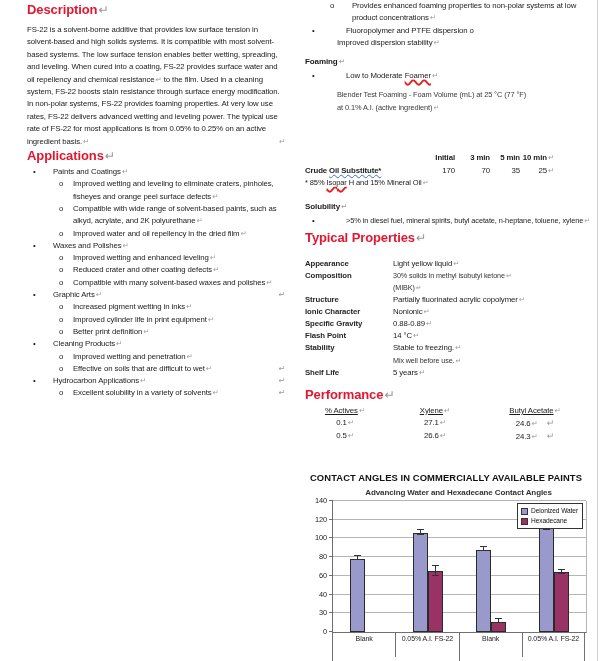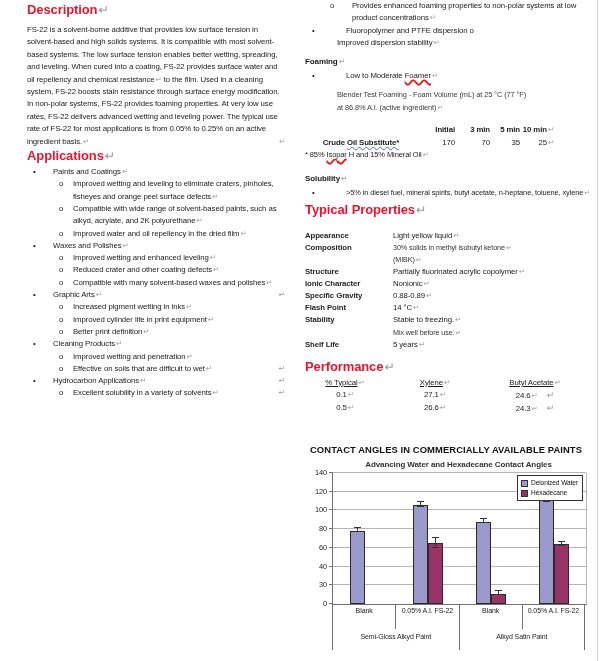--- a/index.html
+++ b/index.html
@@ -23,23 +23,23 @@
   .l2 .mk{margin-left:32px;width:14px;flex:none;font-size:7.8px;}
   .l0{padding-left:32px;}
   .r-list .l1 .mk{margin-left:7px;width:25px;}
   .r-list .l2 .mk{margin-left:25px;width:22px;}
   .r-list .l2 .txt{max-width:225px;}
   .bold-sub{font-size:8px;font-weight:bold;line-height:12px;}
   .sq-red{text-decoration:underline;text-decoration-style:wavy;text-decoration-color:#e02020;text-decoration-thickness:1.5px;}
   .sq-blue{text-decoration:underline;text-decoration-style:wavy;text-decoration-color:#3f6bd0;text-decoration-thickness:1px;}
   .blender{font-size:7.4px;line-height:13px;color:#3a3a3a;margin:6px 0 0 32px;}
   .foam-grid{display:grid;grid-template-columns:112px 38px 35px 30px 34px;font-size:7.8px;line-height:12.5px;margin-top:10px;}
-  .foam-grid .hd{font-weight:bold;text-align:right;}
+  .foam-grid .hd{font-weight:bold;text-align:right;margin-top:28px;}
   .foam-grid .num{text-align:right;}
-  .foam-grid .lbl{font-weight:bold;text-align:center;}
+  .foam-grid .lbl{font-weight:bold;text-align:left;}
   .footnote{font-size:7.5px;line-height:12px;}
   .props{margin-top:12px;}
   .prow{display:flex;font-size:7.8px;line-height:12.1px;}
   .prow .plabel{width:88px;flex:none;font-weight:bold;color:#262626;}
   .prow .pval .v2{display:block;}
   .pv-small{font-size:7.2px;color:#333;}
   .st-title{font-size:9px;font-weight:bold;margin-top:5px;line-height:13px;}
   .st-grid{display:grid;grid-template-columns:80px 100px 100px;font-size:7.8px;line-height:12.2px;margin-top:2px;}
   .st-grid .c{text-align:center;}
   .st-grid .uh{text-decoration:underline;font-weight:normal;}
@@ -171,21 +171,21 @@
 
   <div class="bold-sub" style="margin-top:7px"><span>Foaming</span><span class="ret">↵</span></div>
   <div class="list r-list">
     <div class="li l1">
       <span class="mk">•</span>
       <span class="txt"><span>Low to Moderate </span><span class="sq-red">Foamer</span><span class="ret">↵</span></span>
     </div>
   </div>
   <div class="blender">
     <span>Blender Test Foaming - Foam Volume (mL) at 25 °C (77 °F)</span><br>
-    <span>at 86.8% A.I. (active ingredient)</span><span class="ret">↵</span>
+    <span>at 0.1% A.I. (active ingredient)</span><span class="ret">↵</span>
   </div>
 
   <div class="foam-grid" id="foam-grid">
       <div></div>
       <div class="hd">Initial</div>
       <div class="hd">3 min</div>
       <div class="hd">5 min</div>
       <div class="hd">10 min<span class="ret">↵</span></div>
       <div class="lbl"><span>Crude </span><span class="sq-blue">Oil Substitute*</span></div>
       <div class="num">170</div>
@@ -234,21 +234,21 @@
         <div class="pval"><span>Stable to freezing.<span class="ret">↵</span></span><span class="v2 pv-small">Mix well before use.<span class="ret">↵</span></span></div>
       </div>
       <div class="prow">
         <span class="plabel">Shelf Life</span>
         <div class="pval"><span>5 years<span class="ret">↵</span></span></div>
       </div>
     </div>
 
   <h1 class="red-h" style="margin-top:8px"><span>Performance</span><span class="ret">↵</span></h1>
   <div id="st-grid" class="st-grid">
-      <div class="c"><span class="uh">% Typical</span><span class="ret">↵</span></div>
+      <div class="c"><span class="uh">% Actives</span><span class="ret">↵</span></div>
       <div class="c"><span class="uh">Xylene</span><span class="ret">↵</span></div>
       <div class="c"><span class="uh sq-red">Butyl Acetate</span><span class="ret">↵</span></div>
       <div class="c">0.1<span class="ret">↵</span></div>
       <div class="c">27.1<span class="ret">↵</span></div>
       <div class="c">24.6<span class="ret">↵</span><span class="ret" style="margin-left: 9px; font-size: 9px;">↵</span></div>
       <div class="c">0.5<span class="ret">↵</span></div>
       <div class="c">26.6<span class="ret">↵</span></div>
       <div class="c">24.3<span class="ret">↵</span><span class="ret" style="margin-left: 9px; font-size: 9px;">↵</span></div>
     </div>
 

